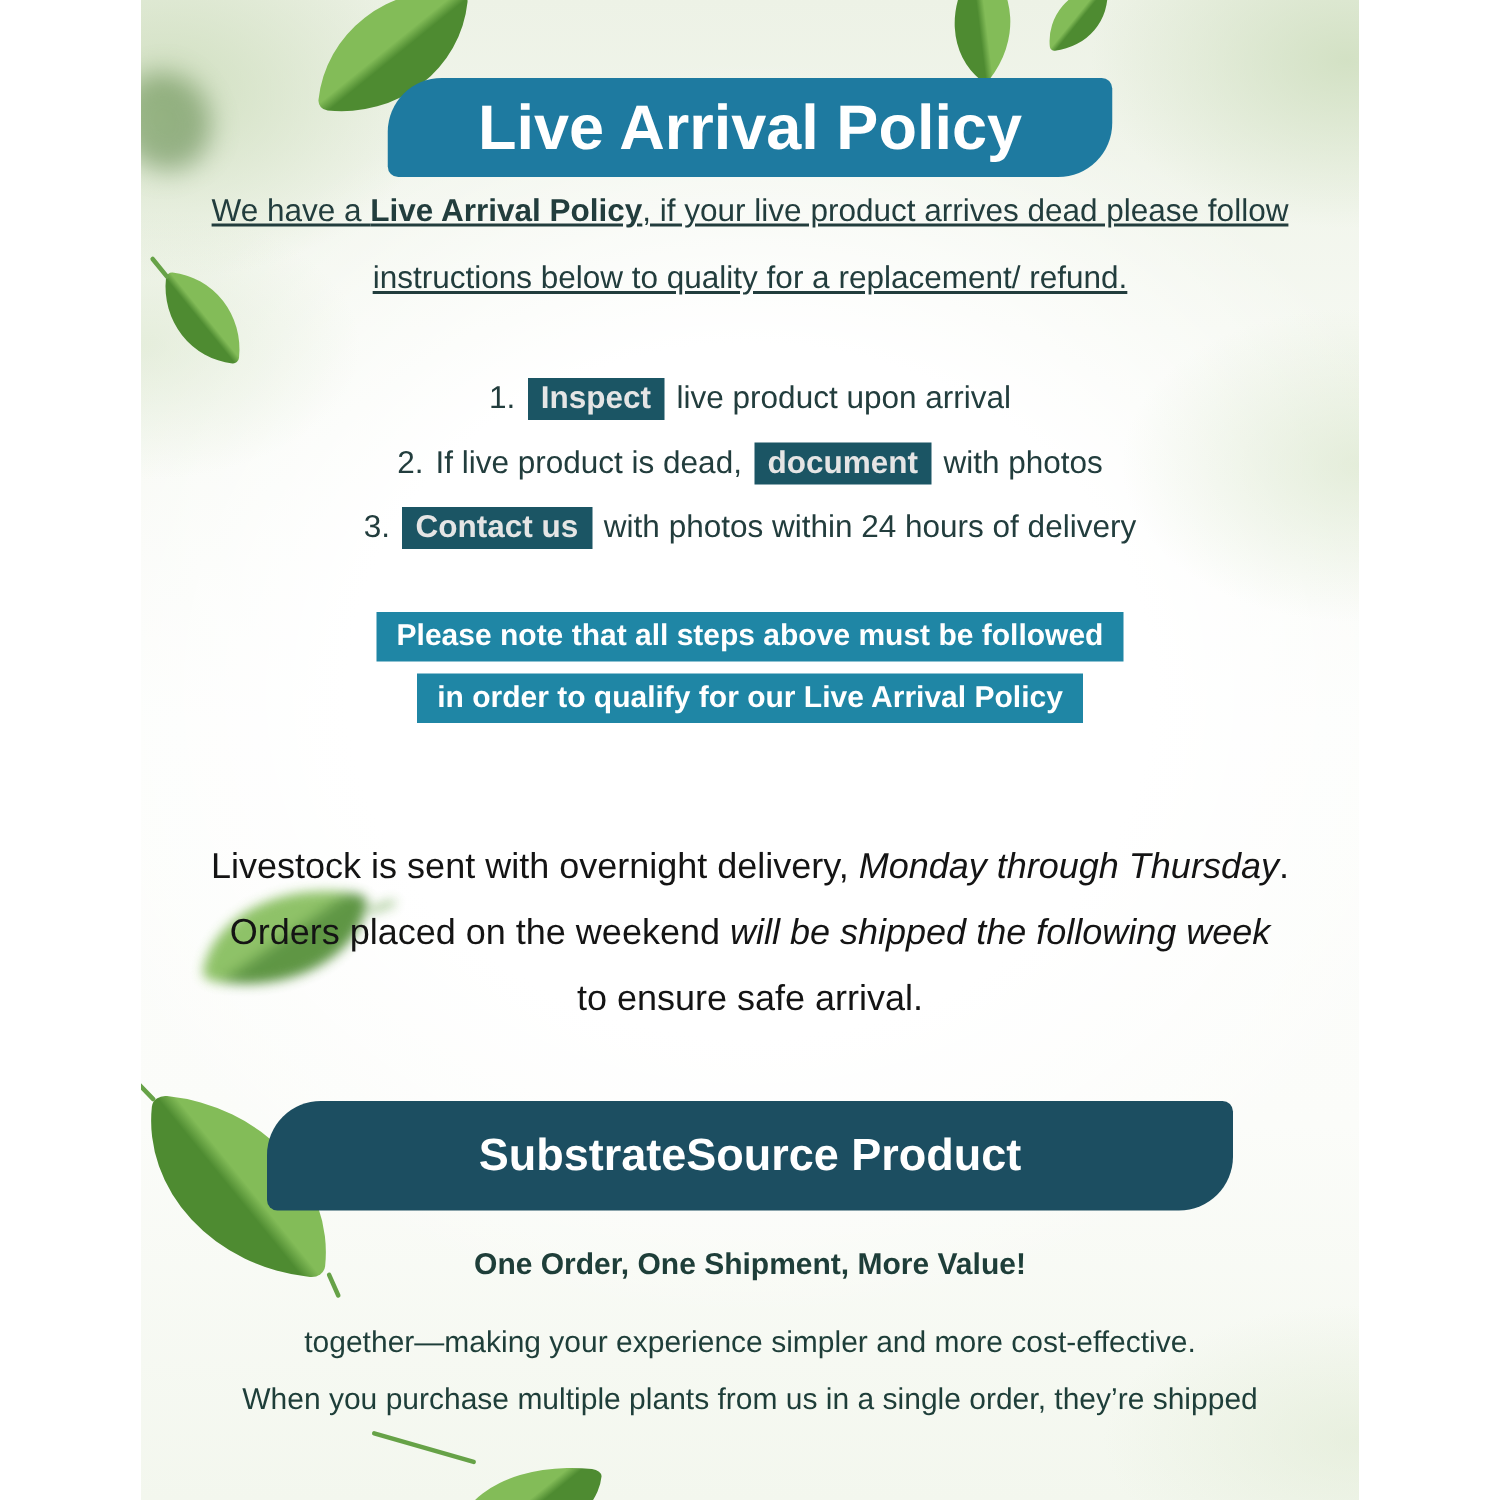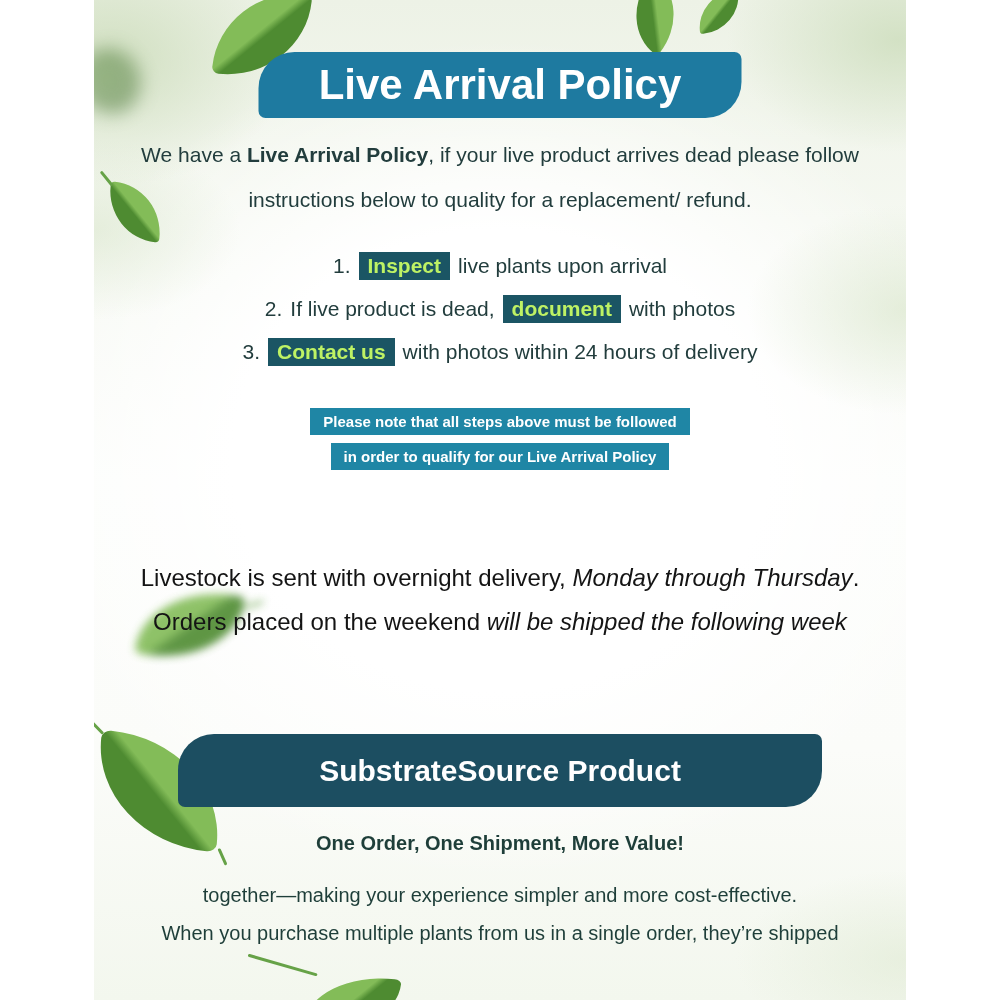--- a/index.html
+++ b/index.html
@@ -18,26 +18,26 @@
   .tlbr{border-radius:8% 100% 8% 100%;background:linear-gradient(45deg,var(--leaf-dark,#4e8b31) 0 47%,var(--leaf-light,#83bc58) 53% 100%);}
   .trbl{border-radius:100% 8% 100% 8%;background:linear-gradient(135deg,var(--leaf-light,#83bc58) 0 47%,var(--leaf-dark,#4e8b31) 53% 100%);}
   .blob{position:absolute;inset:0;border-radius:50%;background:radial-gradient(circle at 40% 40%,#5c8a44,#3f6a2e);}
   .stem{position:absolute;width:3px;background:var(--stem,#66a247);border-radius:3px;transform-origin:bottom center;}
   
   .banner{position:absolute;left:50%;display:flex;align-items:center;justify-content:center;
     color:#fff;font-weight:bold;border-radius:36px 7px 36px 7px;white-space:nowrap;}
   .banner-primary{transform:translateX(-50%);top:52px;width:483px;height:66px;background:var(--banner-primary,#1e7aa0);font-size:42px;}
   .banner-secondary{transform:translateX(-50%);top:734px;width:644px;height:73px;background:var(--banner-dark,#1c4e61);font-size:30px;}
   
-  .intro{position:absolute;top:132px;left:0;right:0;text-align:center;font-size:21px;line-height:45px;color:var(--text-dark,#223d3d);}
+  .intro{position:absolute;top:118px;left:0;right:0;text-align:center;font-size:21px;line-height:45px;color:var(--text-dark,#223d3d);text-decoration:underline;}
   .steps{position:absolute;top:244px;left:0;right:0;font-size:21px;color:var(--text-dark,#223d3d);}
   .step{height:43px;display:flex;align-items:center;justify-content:center;gap:8px;}
-  .chip{background:var(--chip-dark,#1b5564);color:#bef264;font-weight:bold;padding:2px 9px;}
+  .chip{background:var(--chip-dark,#1b5564);color:#e5e5e5;font-weight:bold;padding:2px 9px;}
   .note{position:absolute;top:404px;left:0;right:0;text-align:center;}
-  .note-chip{display:inline-block;background:var(--note-bg,#1f86a5);color:#fff;font-weight:bold;font-size:15px;padding:5px 13px;margin:4px 0;}
+  .note-chip{display:inline-block;background:var(--note-bg,#1f86a5);color:#fff;font-weight:bold;font-size:20px;padding:5px 13px;margin:4px 0;}
   .ship{position:absolute;top:556px;left:0;right:0;text-align:center;font-size:24px;line-height:44px;color:var(--text-black,#141414);}
   .ship em{font-style:italic;}
   .value-heading{position:absolute;top:832px;left:0;right:0;text-align:center;font-size:20px;font-weight:bold;color:var(--value-dark,#1e3e39);}
   .value-para{position:absolute;top:876px;left:0;right:0;text-align:center;font-size:20px;line-height:38px;color:var(--value-dark,#1e3e39);}
 </style>
 </head>
 <body>
 
 <div class="canvas">
 
@@ -99,21 +99,21 @@
 
   <div class="intro">
     <div><span>We have a </span><strong>Live Arrival Policy</strong><span>, if your live product arrives dead please follow</span></div>
     <div>instructions below to quality for a replacement/ refund.</div>
   </div>
 
   <div class="steps">
     <div class="step">
       <span>1.</span>
       <span class="chip">Inspect</span>
-      <span>live plants upon arrival</span>
+      <span>live product upon arrival</span>
     </div>
     <div class="step">
       <span>2.</span>
       <span>If live product is dead,</span>
       <span class="chip">document</span>
       <span>with photos</span>
     </div>
     <div class="step">
       <span>3.</span>
       <span class="chip">Contact us</span>
@@ -122,20 +122,21 @@
   </div>
 
   <div class="note">
     <div><span class="note-chip">Please note that all steps above must be followed</span></div>
     <div><span class="note-chip">in order to qualify for our Live Arrival Policy</span></div>
   </div>
 
   <div class="ship">
     <div><span>Livestock is sent with overnight delivery, </span><em>Monday through Thursday</em><span>.</span></div>
     <div><span>Orders placed on the weekend </span><em>will be shipped the following week</em></div>
+    <div>to ensure safe arrival.</div>
   </div>
 
   <div class="banner banner-secondary">
     <span>SubstrateSource Product</span>
   </div>
 
   <div class="value-heading">One Order, One Shipment, More Value!</div>
   <div class="value-para">
     <div>together—making your experience simpler and more cost-effective.</div>
     <div>When you purchase multiple plants from us in a single order, they’re shipped</div>

